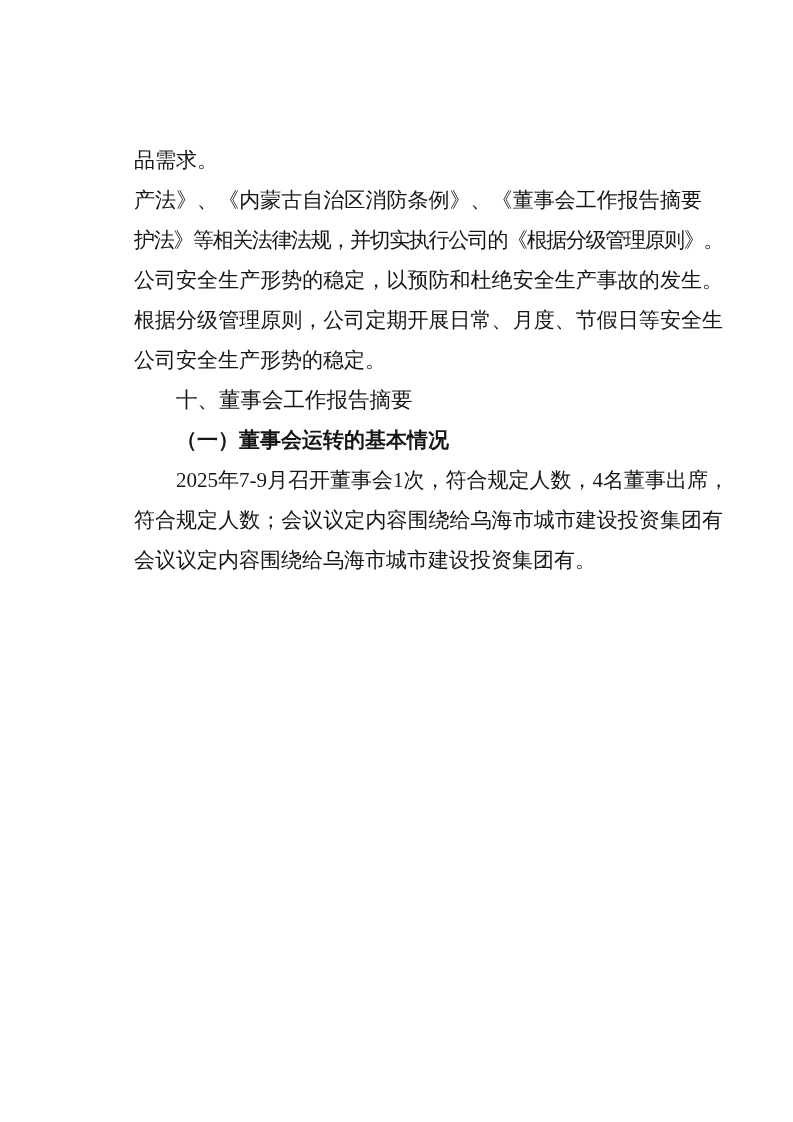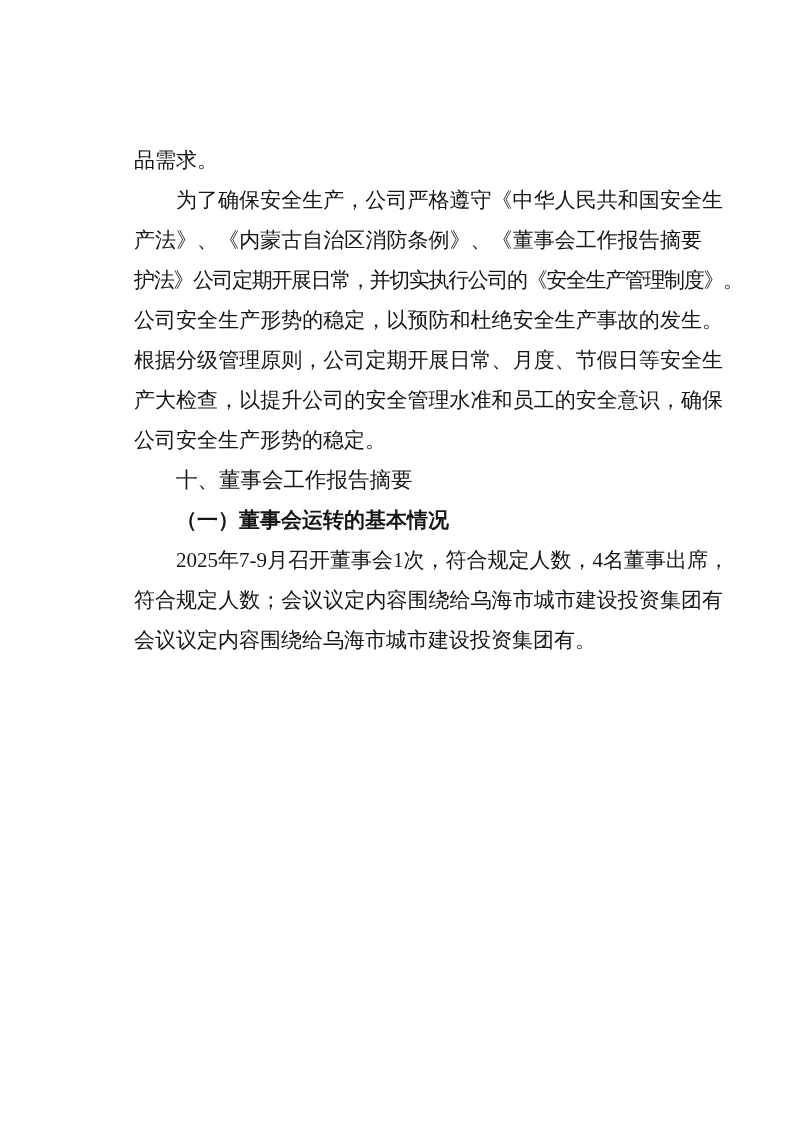--- a/index.html
+++ b/index.html
@@ -56,31 +56,29 @@
   }
 </style>
 </head>
 <body>
 
 <div class="page">
   <div class="text-block">
 
     <div class="line"><span>品需求。</span></div>
 
-    <div class="line indent"><span style="letter-spacing: 0.0384615px;">为了确保安全生产，公司严格遵守《中华人民共和国安全生</span></div>
 
     <div class="line"><span style="letter-spacing: 0.0357143px;">产法》、《内蒙古自治区消防条例》、《董事会工作报告摘要</span></div>
 
-    <div class="line"><span style="letter-spacing: -1.36667px;">护法》公司定期开展日常，并切实执行公司的《安全生产管理制度》。</span></div>
+    <div class="line"><span style="letter-spacing: -1.36667px;">护法》等相关法律法规，并切实执行公司的《根据分级管理原则》。</span></div>
 
     <div class="line"><span style="letter-spacing: 0.0357143px;">公司安全生产形势的稳定，以预防和杜绝安全生产事故的发生。</span></div>
 
     <div class="line"><span style="letter-spacing: 0.0357143px;">根据分级管理原则，公司定期开展日常、月度、节假日等安全生</span></div>
 
-    <div class="line"><span style="letter-spacing: 0.0357143px;">产大检查，以提升公司的安全管理水准和员工的安全意识，确保</span></div>
 
     <div class="line"><span>公司安全生产形势的稳定。</span></div>
 
     <div class="line heading indent"><span>十、董事会工作报告摘要</span></div>
 
     <div class="line subheading indent"><span>（一）董事会运转的基本情况</span></div>
 
     <div class="line indent"><span>2025年7-9月召开董事会1次，符合规定人数，4名董事出席，</span></div>
 
     <div class="line"><span style="letter-spacing: 0.0357143px;">符合规定人数；会议议定内容围绕给乌海市城市建设投资集团有</span></div>

